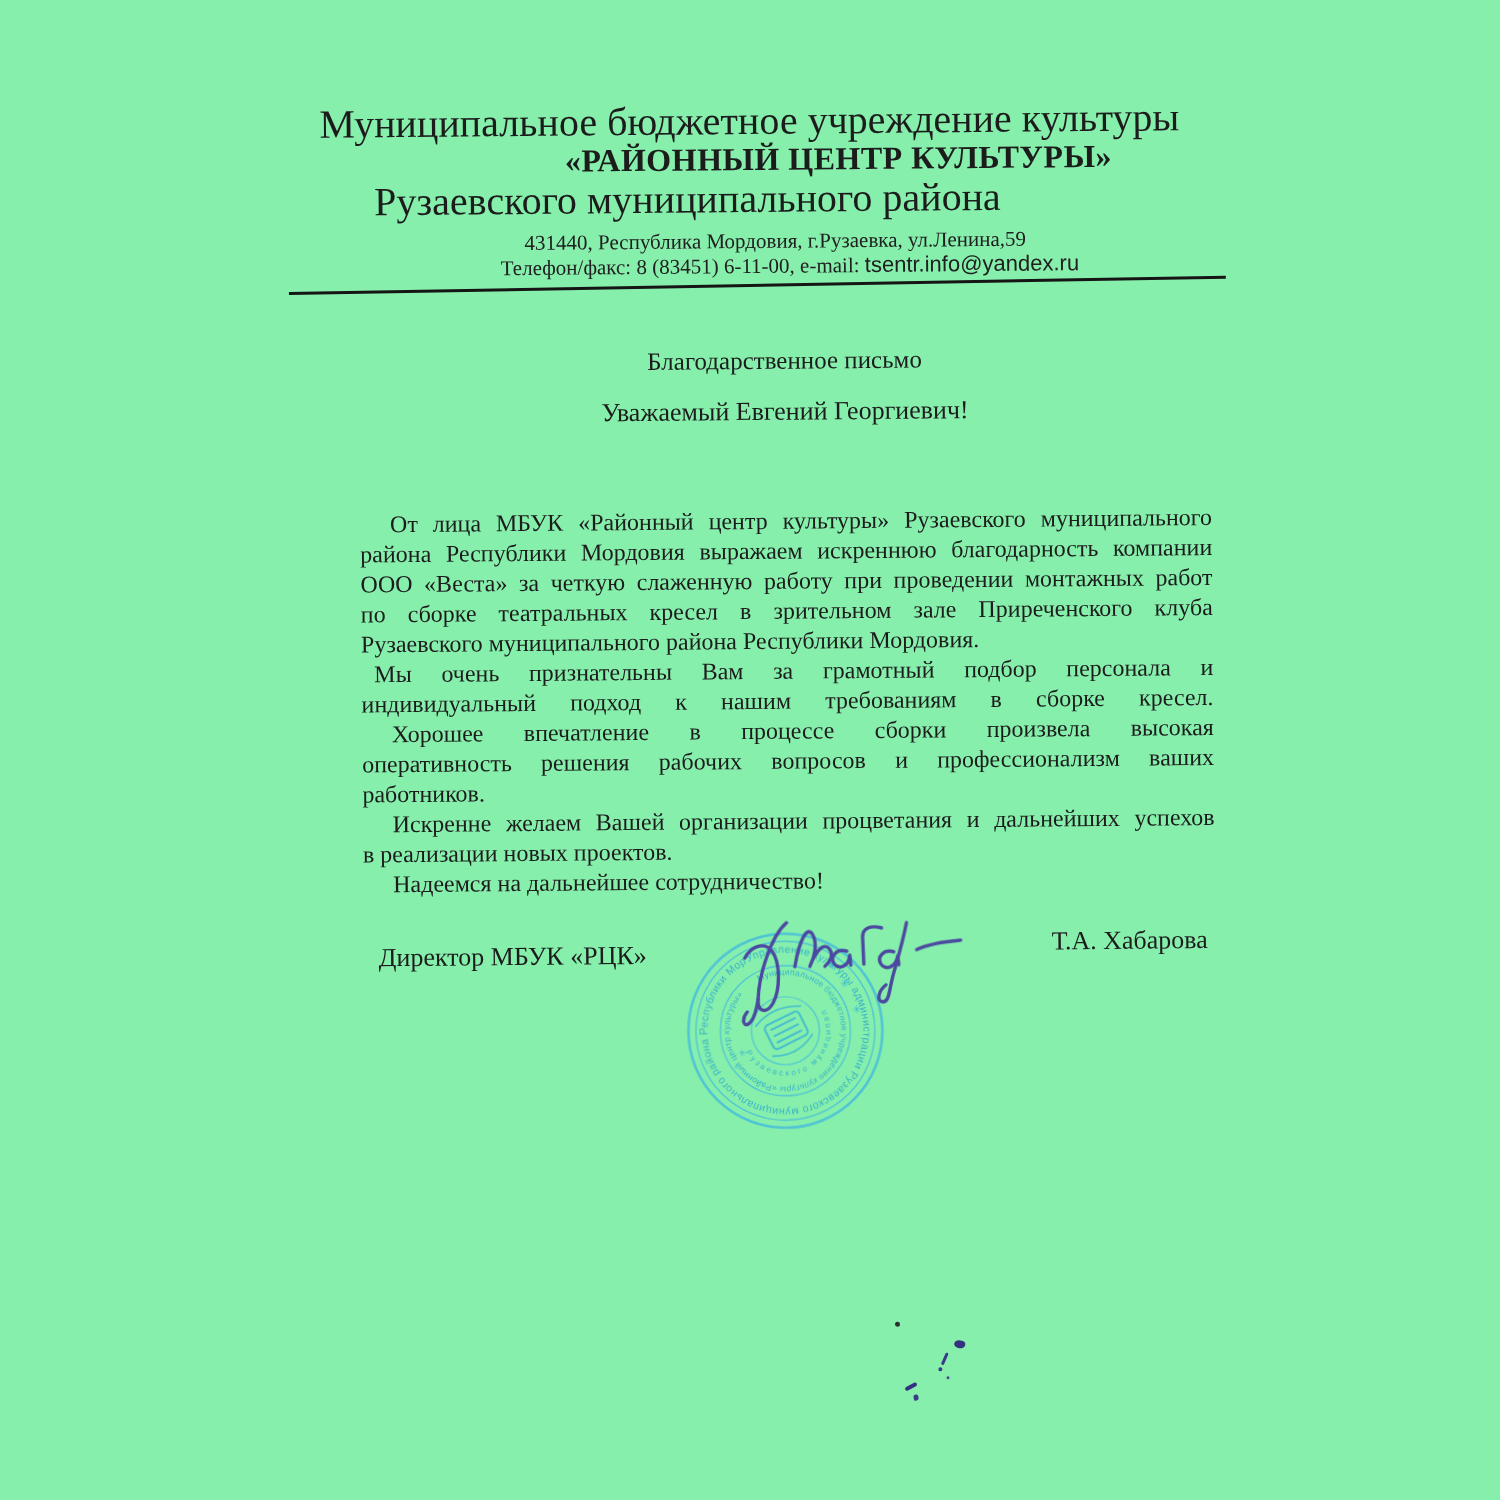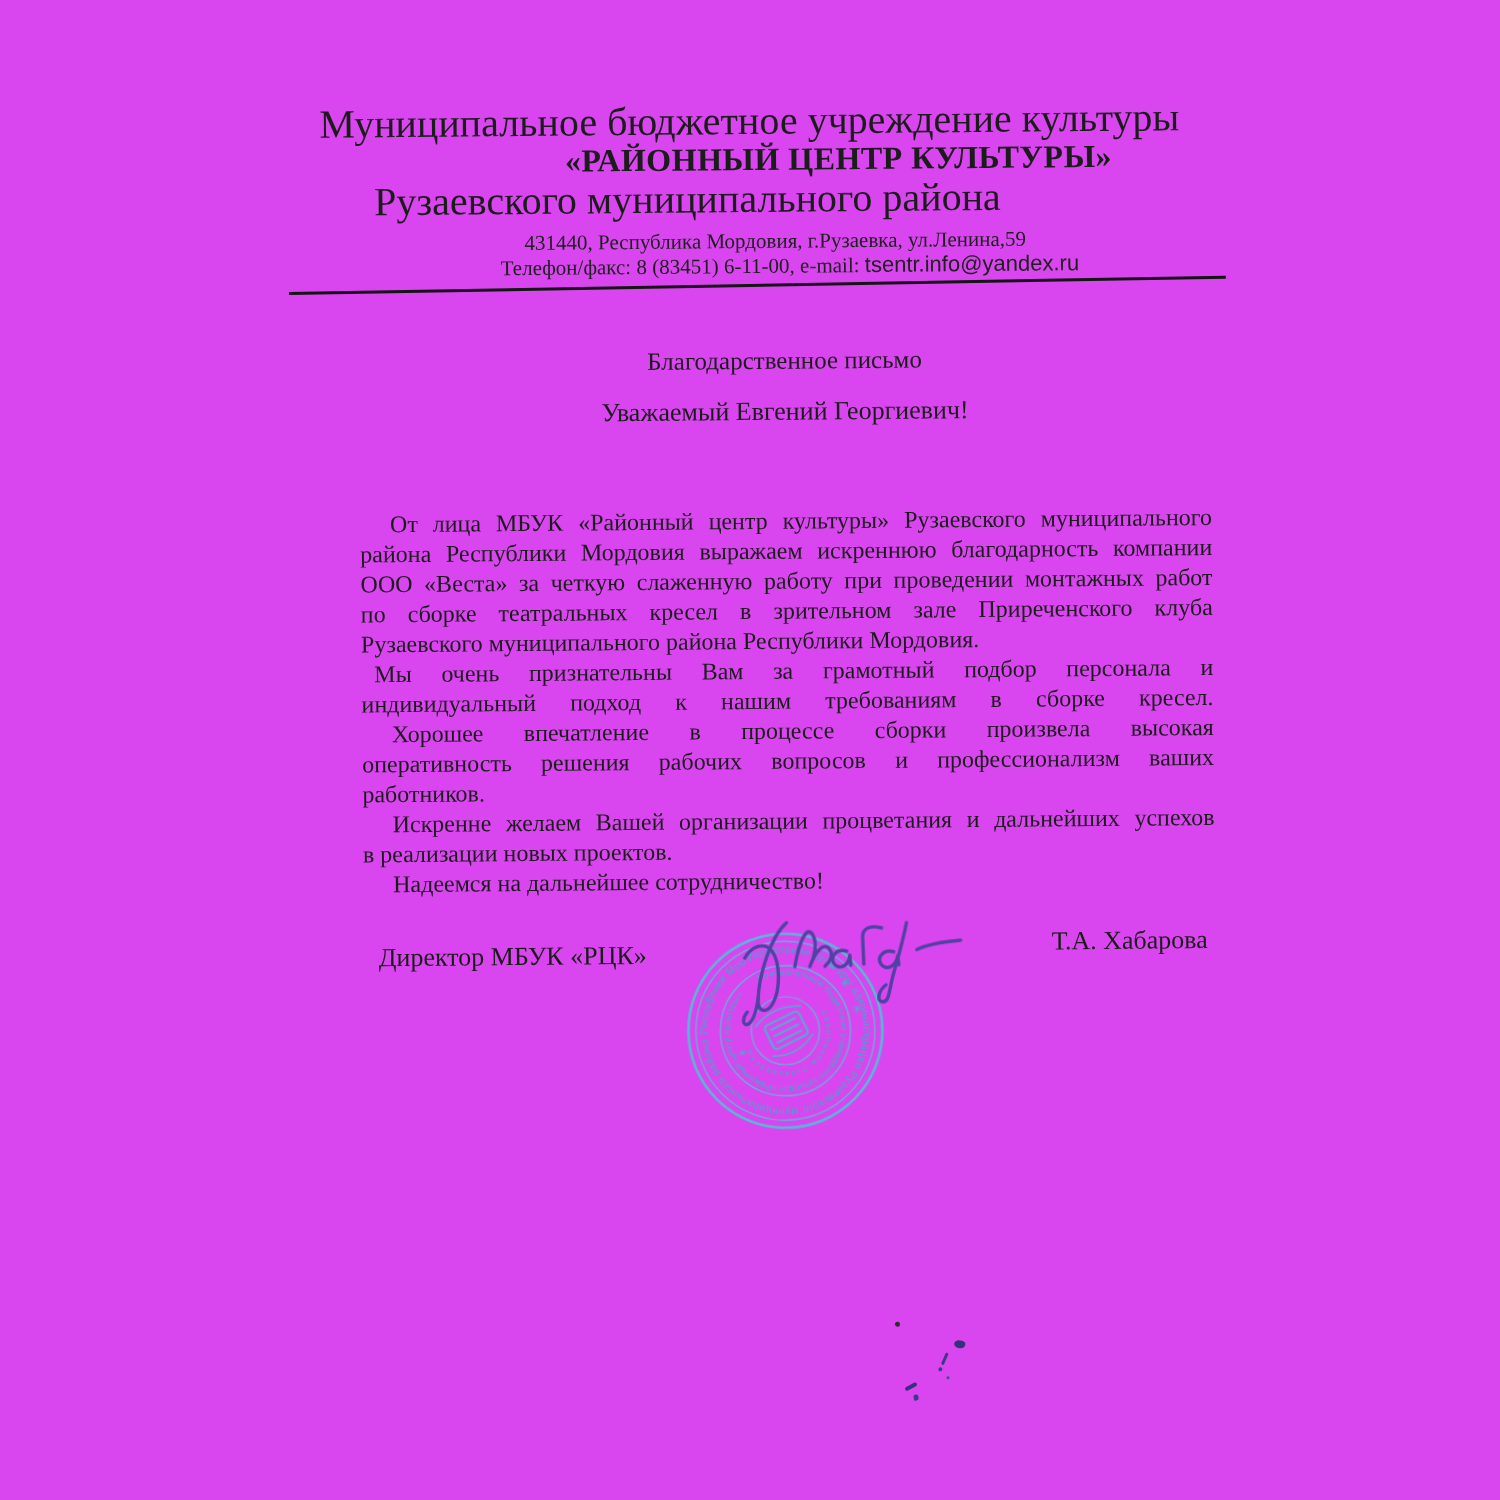--- a/index.html
+++ b/index.html
@@ -1,19 +1,19 @@
 <!DOCTYPE html>
 <html><head>
 <meta charset="utf-8">
 <style>
   html,body{margin:0;padding:0;background:#e8e8e8;}
   .page{
     position:relative;
     width:1500px;height:1500px;
-    background:#d946ef;
+    background:#86efac;
     overflow:hidden;
     font-family:"Liberation Serif", serif;
     color:#1c1c1c;
   }
   .scan-tilt{
     position:absolute;inset:0;
     transform:rotate(-0.5deg);
     transform-origin:50% 35%;
   }
   

